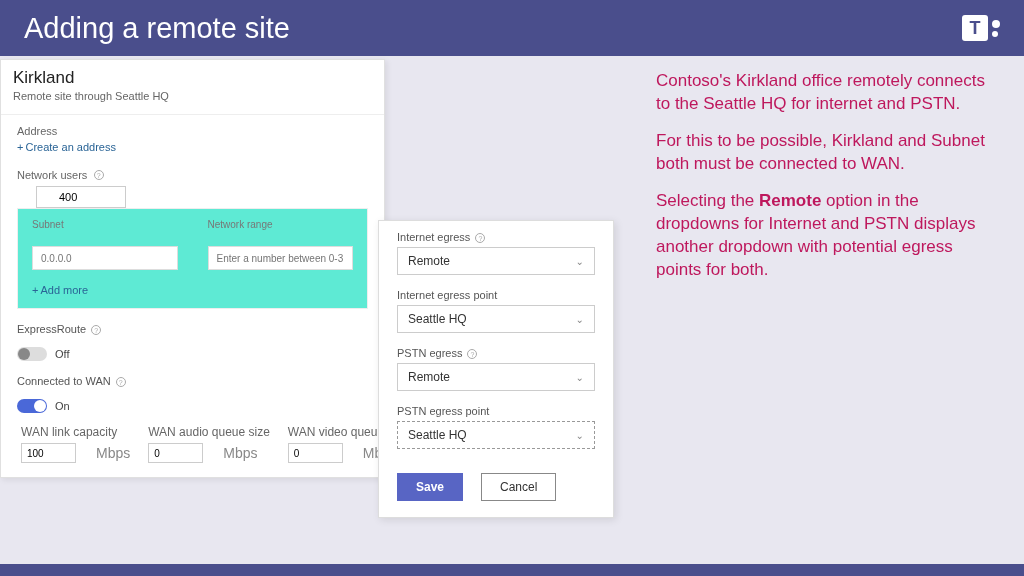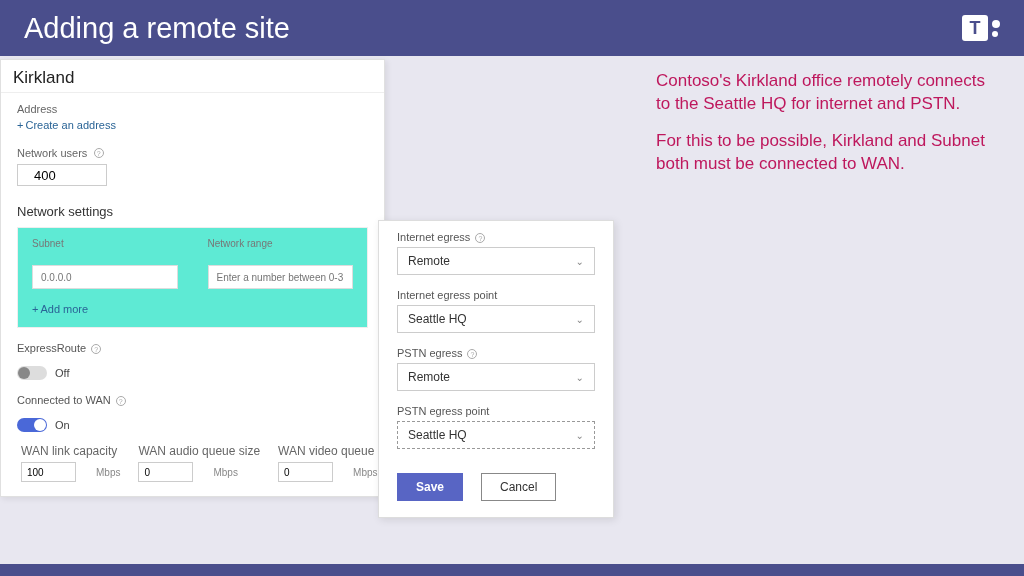--- a/index.html
+++ b/index.html
@@ -35,22 +35,22 @@
 .section-label { font-size: 11px; color: #666; margin-bottom: 4px; }
 .link-action { font-size: 11px; color: #2a6496; cursor: pointer; }
 .plus { margin-right: 2px; }
 .field-row { margin-top: 12px; }
 .info-icon {
   display: inline-block; width: 10px; height: 10px; border: 1px solid #aaa;
   border-radius: 50%; font-size: 7px; line-height: 10px; text-align: center;
   color: #aaa; margin-left: 2px; vertical-align: middle;
 }
 .text-input {
-  width: 90px; height: 22px; border: 1px solid #ccc; font-size: 13px;
-  padding: 0 16px; margin-top: 3px;
+  width: 90px; height: 22px; border: 1px solid #ccc; font-size: 11px;
+  padding: 0 22px; margin-top: 3px; margin-left: 19px;
 }
 .settings-header { font-size: 13px; color: #333; margin-top: 18px; margin-bottom: 8px; }
 .subnet-box { background: #5eead4; border: 1px solid #eee; padding: 10px 14px 12px; }
 .subnet-grid { display: flex; gap: 30px; }
 .subnet-col { flex: 1; }
 .subnet-label { font-size: 10px; color: #777; }
 .subnet-input {
   width: 100%; height: 24px; border: 1px solid #ddd; font-size: 10px;
   padding: 0 8px; margin-top: 16px; color: #aaa;
 }
@@ -71,21 +71,21 @@
   content: ''; position: absolute; right: 1px; top: 1px; width: 12px; height: 12px;
   background: #fff; border-radius: 50%;
 }
 .toggle-state { font-size: 11px; color: #444; }
 
 .wan-grid { display: flex; gap: 18px; margin-top: 12px; padding: 0 4px; }
 .wan-col { flex: 1; }
 .wan-label { font-size: 12px; color: #666; white-space: nowrap; }
 .wan-input-wrap { display: flex; align-items: center; gap: 20px; margin-top: 4px; }
 .wan-input { width: 55px; height: 20px; border: 1px solid #ccc; font-size: 10px; padding: 0 5px; }
-.wan-unit { font-size: 10px; color: #888; }
+.wan-unit { font-size: 14px; color: #888; }
 
 .panel2 {
   position: absolute; left: 378px; top: 164px; width: 236px;
   background: #fff; border: 1px solid #ddd;
   box-shadow: 2px 2px 8px rgba(0,0,0,0.1);
   padding: 10px 18px 16px;
 }
 .dd-field { margin-bottom: 14px; }
 .dd-label { font-size: 11px; color: #555; margin-bottom: 4px; display: block; }
 .dd-select {
@@ -126,34 +126,34 @@
         <div class="dot small"></div>
       </div>
   </div>
 </div>
 
 <div class="content">
 
   <div class="panel1">
     <div class="panel1-header">
       <div class="site-name">Kirkland</div>
+      <div class="site-desc">Remote site through Seattle HQ</div>
     </div>
     <div class="panel1-body">
       <div class="section-label">Address</div>
       <div class="link-action">
         <span class="plus">+</span><span>Create an address</span>
       </div>
 
       <div class="field-row">
         <span class="section-label">Network users</span>
         <span class="info-icon">?</span><br>
         <input class="text-input" value="400" style="">
       </div>
 
-      <div class="settings-header">Network settings</div>
 
       <div class="subnet-box">
         <div class="subnet-grid">
           <div class="subnet-col">
             <div class="subnet-label">Subnet</div>
             <input class="subnet-input" placeholder="0.0.0.0" style="">
           </div>
           <div class="subnet-col">
             <div class="subnet-label">Network range</div>
             <input class="subnet-input" placeholder="Enter a number between 0-31." style="">
@@ -245,16 +245,19 @@
     </div>
     <div class="button-row">
       <button class="btn primary">Save</button>
       <button class="btn">Cancel</button>
     </div>
   </div>
 
   <div class="explain">
     <p>Contoso's Kirkland office remotely connects to the Seattle HQ for internet and PSTN.</p>
     <p>For this to be possible, Kirkland and Subnet both must be connected to WAN.</p>
+    <p>
+      <span>Selecting the </span><span class="bold">Remote</span><span> option in the dropdowns for Internet and PSTN displays another dropdown with potential egress points for both.</span>
+    </p>
   </div>
 
   <div class="footer-bar"></div>
 </div>
 
 </body></html>

